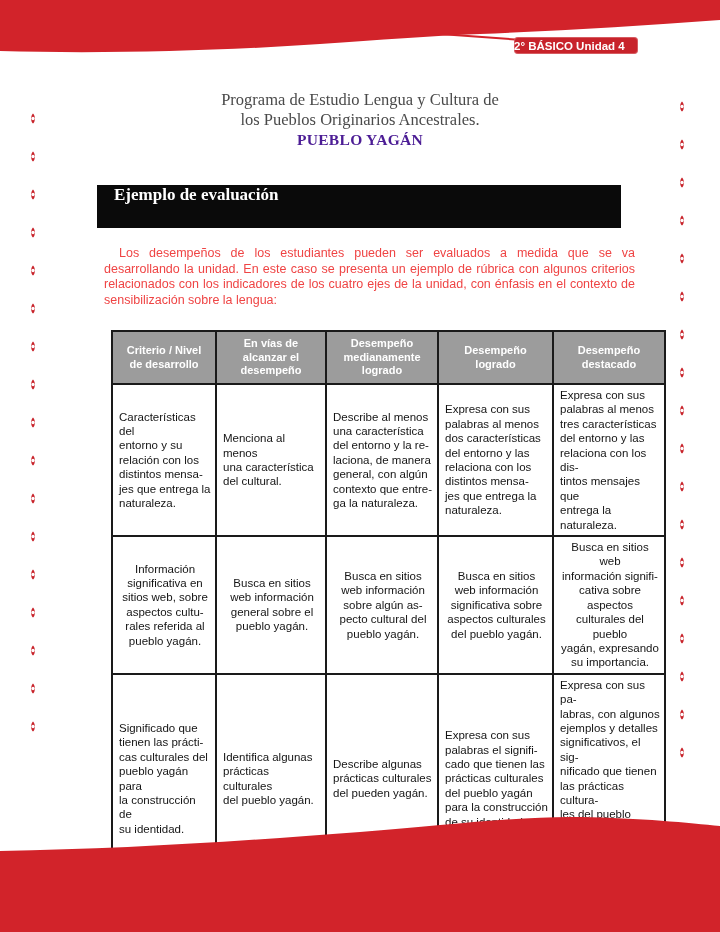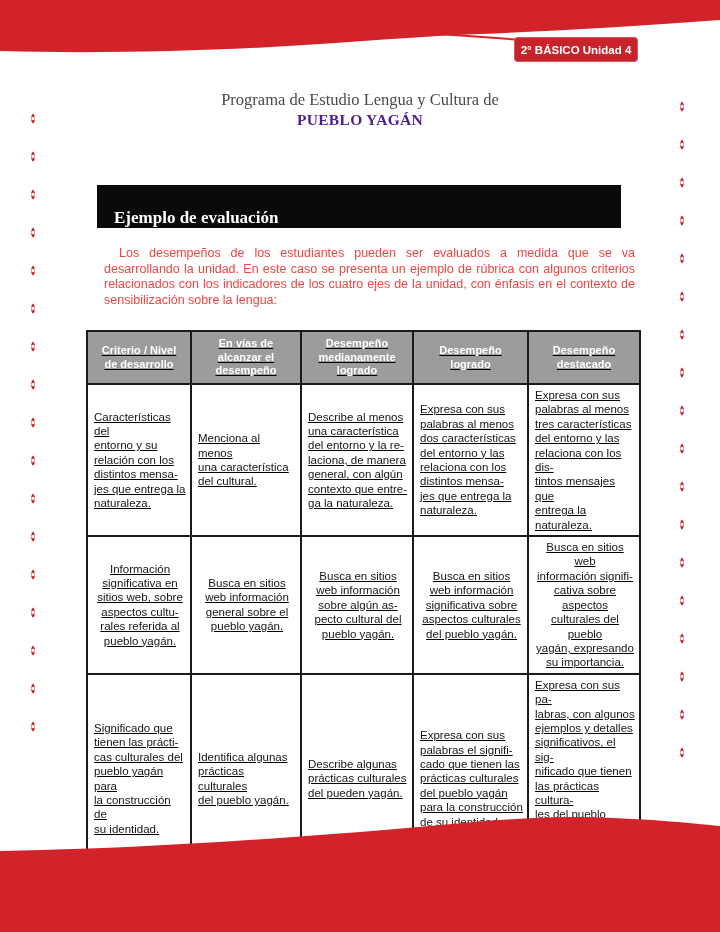--- a/index.html
+++ b/index.html
@@ -10,24 +10,24 @@
     overflow:hidden;
     font-family:"Liberation Sans", sans-serif;
     margin:0 auto;
   }
   
   .top-wave,.bottom-wave{position:absolute;left:0;width:720px;display:block;}
   .top-wave{top:0;height:62px;}
   .bottom-wave{bottom:0;height:117px;}
   
   .unit-badge{
-    position:absolute;top:37px;left:514px;width:124px;height:25px;
+    position:absolute;top:37px;left:514px;width:124px;height:17px;
     background:var(--badge-red,#c8232b);
     border-radius:4px;
-    display:flex;align-items:center;justify-content:center;
+    display:flex;align-items:center;justify-content:flex-start;
     color:#ffffff;font-size:11.5px;font-weight:bold;
     box-shadow:0 0 0 1px rgba(255,255,255,.25) inset;
   }
   
   .margin-dots{position:absolute;display:flex;flex-direction:column;align-items:center;}
   .margin-dots.left{left:29px;top:113px;}
   .margin-dots.right{left:678px;top:101px;}
   .margin-dots .dot{display:block;margin-bottom:27px;}
   
   .title-block{
@@ -35,37 +35,37 @@
     text-align:center;
     font-family:"Liberation Serif", serif;
     color:#4a4a4a;
   }
   .title-line{font-size:16.5px;line-height:20px;}
   .title-line.bold{font-weight:bold;font-size:15.5px;color:#4c1d95;letter-spacing:.3px;}
   
   .section-banner{
     position:absolute;top:185px;left:97px;width:524px;height:43px;
     background:var(--banner-black,#0a0a0a);
-    display:flex;align-items:flex-end;
+    display:flex;align-items:flex-start;
     padding-left:17px;box-sizing:border-box;
   }
   .section-banner span{
     color:#ffffff;font-family:"Liberation Serif", serif;
     font-weight:bold;font-size:17px;
   }
   
   .intro{
     position:absolute;top:246px;left:104px;width:531px;
     font-size:12.5px;line-height:15.5px;color:#ef4444;
     text-align:justify;text-indent:15px;margin:0;
   }
   
   .rubric{
-    position:absolute;top:330px;left:86px;
-    border-collapse:collapse;table-layout:fixed;text-decoration:underline;
+    position:absolute;top:330px;left:111px;
+    border-collapse:collapse;table-layout:fixed;
   }
   .rubric col.c1{width:104px;}
   .rubric col.c2{width:110px;}
   .rubric col.c3{width:112px;}
   .rubric col.c4{width:115px;}
   .rubric col.c5{width:112px;}
   .rubric th,.rubric td{
     border:2px solid #1a1a1a;
     vertical-align:middle;
     box-sizing:border-box;
@@ -238,20 +238,21 @@
         <circle cx="5" cy="7" r="2.1" fill="#ffffff"></circle>
       </svg>
       <svg class="dot" viewBox="0 0 10 14" width="8" height="11">
         <path d="M5 .5 C8.2 3.6 8.2 10.4 5 13.5 C1.8 10.4 1.8 3.6 5 .5 Z" fill="#c8232b"></path>
         <circle cx="5" cy="7" r="2.1" fill="#ffffff"></circle>
       </svg>
     </div>
 
   <div class="title-block">
     <div class="title-line">Programa de Estudio Lengua y Cultura de</div>
+    <div class="title-line">los Pueblos Originarios Ancestrales.</div>
     <div class="title-line bold">PUEBLO YAGÁN</div>
   </div>
 
   <div class="section-banner">
     <span>Ejemplo de evaluación</span>
   </div>
 
   <p class="intro">Los desempeños de los estudiantes pueden ser evaluados a medida que se va desarrollando la unidad. En este caso se presenta un ejemplo de rúbrica con algunos criterios relacionados con los indicadores de los cuatro ejes de la unidad, con énfasis en el contexto de sensibilización sobre la lengua:</p>
 
   <table class="rubric">

